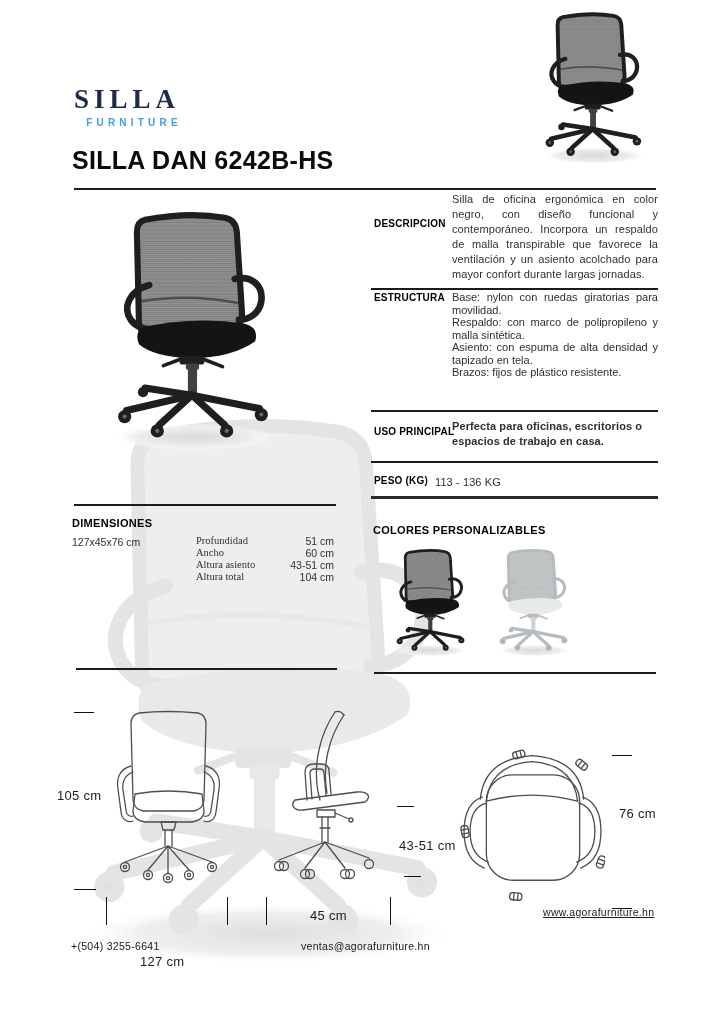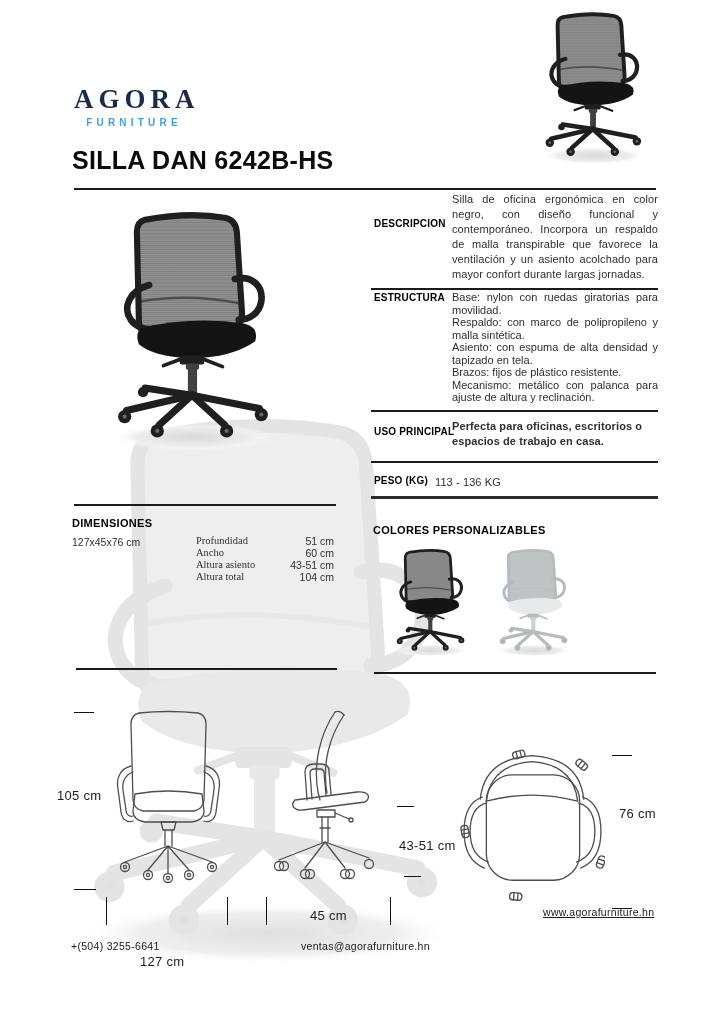--- a/index.html
+++ b/index.html
@@ -179,21 +179,21 @@
   </defs>
 </svg>
 
 <div class="page">
 
   <svg class="abs chair-ghost" style="left:18px;top:418px;width:500px;height:560px;opacity:.85" viewBox="0 0 200 240" preserveAspectRatio="xMidYMid meet">
     <use href="#chairPhoto"></use>
   </svg>
 
   <div class="abs" style="left:74px;top:86px;width:120px;">
-    <div class="logo-name">AGORA</div>
+    <div class="logo-name">SILLA</div>
     <div class="logo-tag">FURNITURE</div>
   </div>
 
   <svg class="abs chair-black" style="left:528px;top:12px;width:132px;height:156px;" viewBox="0 0 200 240">
     <use href="#chairPhoto"></use>
   </svg>
 
   <div class="abs title" style="left:72px;top:148px;">SILLA DAN 6242B-HS</div>
   <div class="abs rule" style="left:74px;top:188px;width:582px;"></div>
 
@@ -205,21 +205,20 @@
   <div class="abs spec-text" style="left:452px;top:192px;width:206px;">Silla de oficina ergonómica en color negro, con diseño funcional y contemporáneo. Incorpora un respaldo de malla transpirable que favorece la ventilación y un asiento acolchado para mayor confort durante largas jornadas.</div>
 
   <div class="abs rule" style="left:371px;top:288px;width:287px;"></div>
 
   <div class="abs spec-label" style="left:374px;top:292px;">ESTRUCTURA</div>
   <div class="abs" style="left:452px;top:291px;width:206px;">
     <div class="estr-text">Base: nylon con ruedas giratorias para movilidad.</div>
     <div class="estr-text">Respaldo: con marco de polipropileno y malla sintética.</div>
     <div class="estr-text">Asiento: con espuma de alta densidad y tapizado en tela.</div>
     <div class="estr-text">Brazos: fijos de plástico resistente.</div>
-    <div class="estr-text">Mecanismo: metálico con palanca para ajuste de altura y reclinación.</div>
   </div>
 
   <div class="abs rule" style="left:371px;top:410px;width:287px;"></div>
 
   <div class="abs spec-label" style="left:374px;top:426px;">USO PRINCIPAL</div>
   <div class="abs spec-text" style="left:452px;top:419px;width:200px;text-align:left;font-weight:bold;">Perfecta para oficinas, escritorios o espacios de trabajo en casa.</div>
 
   <div class="abs rule" style="left:371px;top:461px;width:287px;"></div>
 
   <div class="abs spec-label" style="left:374px;top:475px;">PESO (KG)</div>

